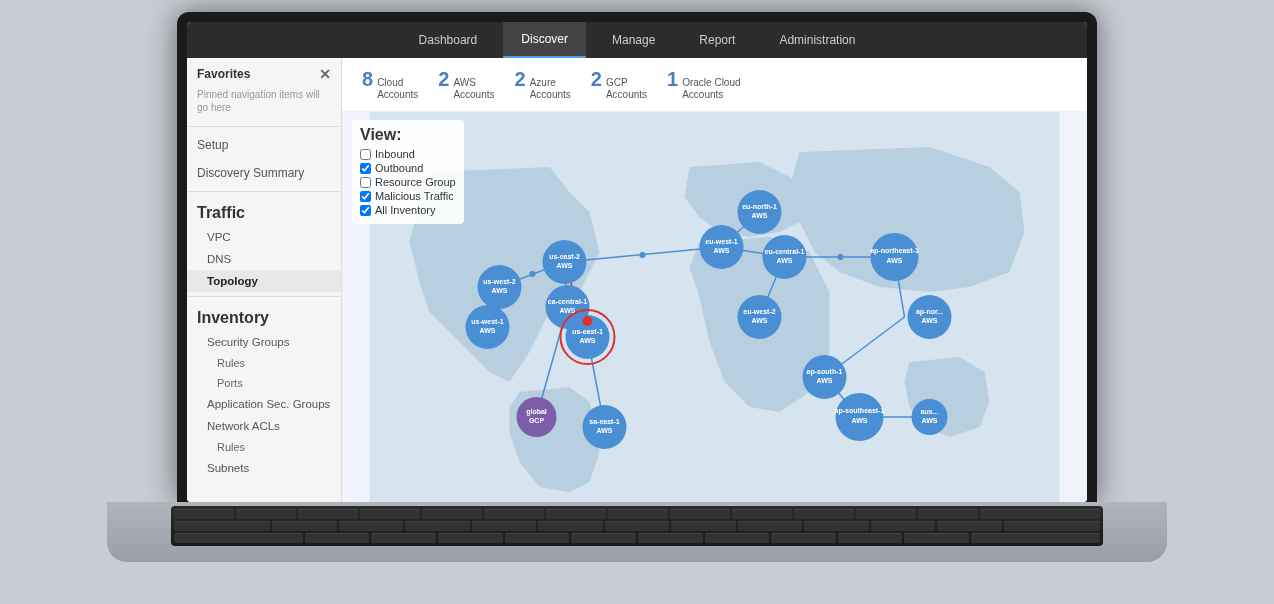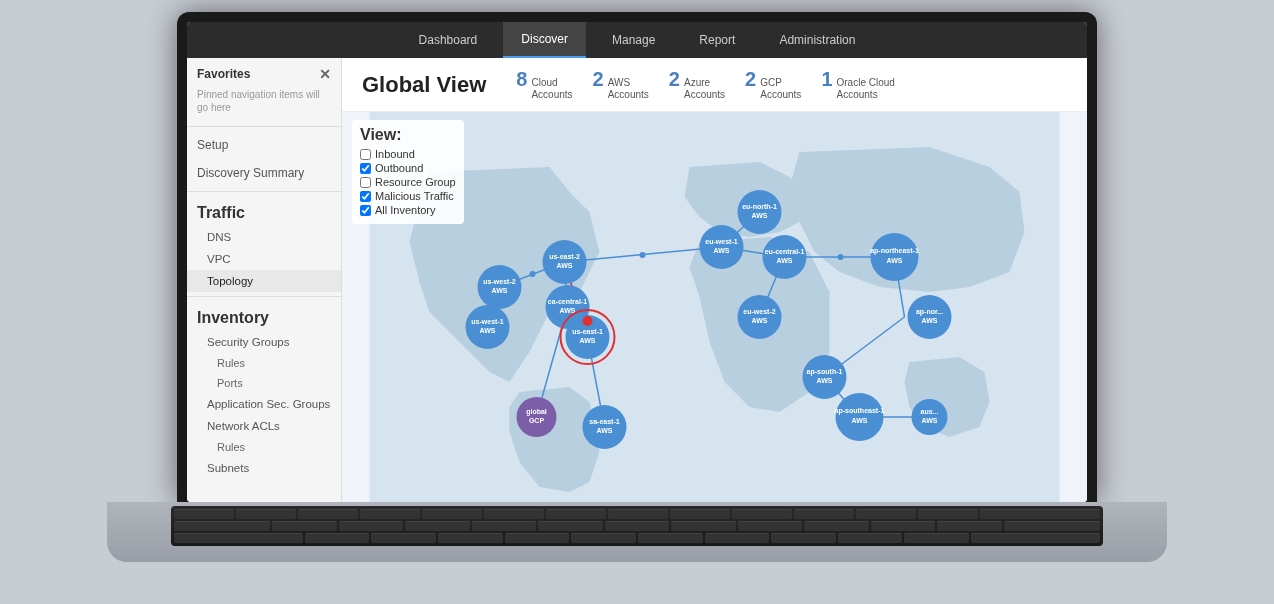--- a/index.html
+++ b/index.html
@@ -170,21 +170,21 @@
 
     .sidebar-sub-sub-item {
       padding: 4px 10px 4px 30px;
       color: #666;
       cursor: pointer;
       font-size: 11px;
     }
 
     .sidebar-item-active {
       background: #e8e8e8;
-      font-weight: normal;
+      font-weight: bold;
       color: #222;
     }
 
     
     .main-content {
       flex: 1;
       overflow: hidden;
       display: flex;
       flex-direction: column;
       background: #fff;
@@ -330,38 +330,37 @@
           <div class="sidebar-favorites">
             <span>Favorites</span>
             <span class="favorites-pin">✕</span>
           </div>
           <div class="sidebar-pinned-note">Pinned navigation items will go here</div>
           <hr class="sidebar-divider">
           <div class="sidebar-section-item">Setup</div>
           <div class="sidebar-section-item">Discovery Summary</div>
           <hr class="sidebar-divider">
           <div class="sidebar-group-label">Traffic</div>
+          <div class="sidebar-sub-item">VPC</div>
           <div class="sidebar-sub-item">DNS</div>
-          <div class="sidebar-sub-item">VPC</div>
           <div class="sidebar-sub-item sidebar-item-active">Topology</div>
           <hr class="sidebar-divider">
           <div class="sidebar-group-label">Inventory</div>
           <div class="sidebar-sub-item">Security Groups</div>
           <div class="sidebar-sub-sub-item">Rules</div>
           <div class="sidebar-sub-sub-item">Ports</div>
           <div class="sidebar-sub-item">Application Sec. Groups</div>
           <div class="sidebar-sub-item">Network ACLs</div>
           <div class="sidebar-sub-sub-item">Rules</div>
           <div class="sidebar-sub-item">Subnets</div>
         </div>
 
         <div class="main-content">
 
           <div class="main-header">
-            <span class="page-title">Global View</span>
             <div class="stats-row">
               <div class="stat-item">
                 <span class="stat-number">8</span>
                 <span class="stat-label">Cloud<br>Accounts</span>
               </div>
               <div class="stat-item">
                 <span class="stat-number">2</span>
                 <span class="stat-label">AWS<br>Accounts</span>
               </div>
               <div class="stat-item">

